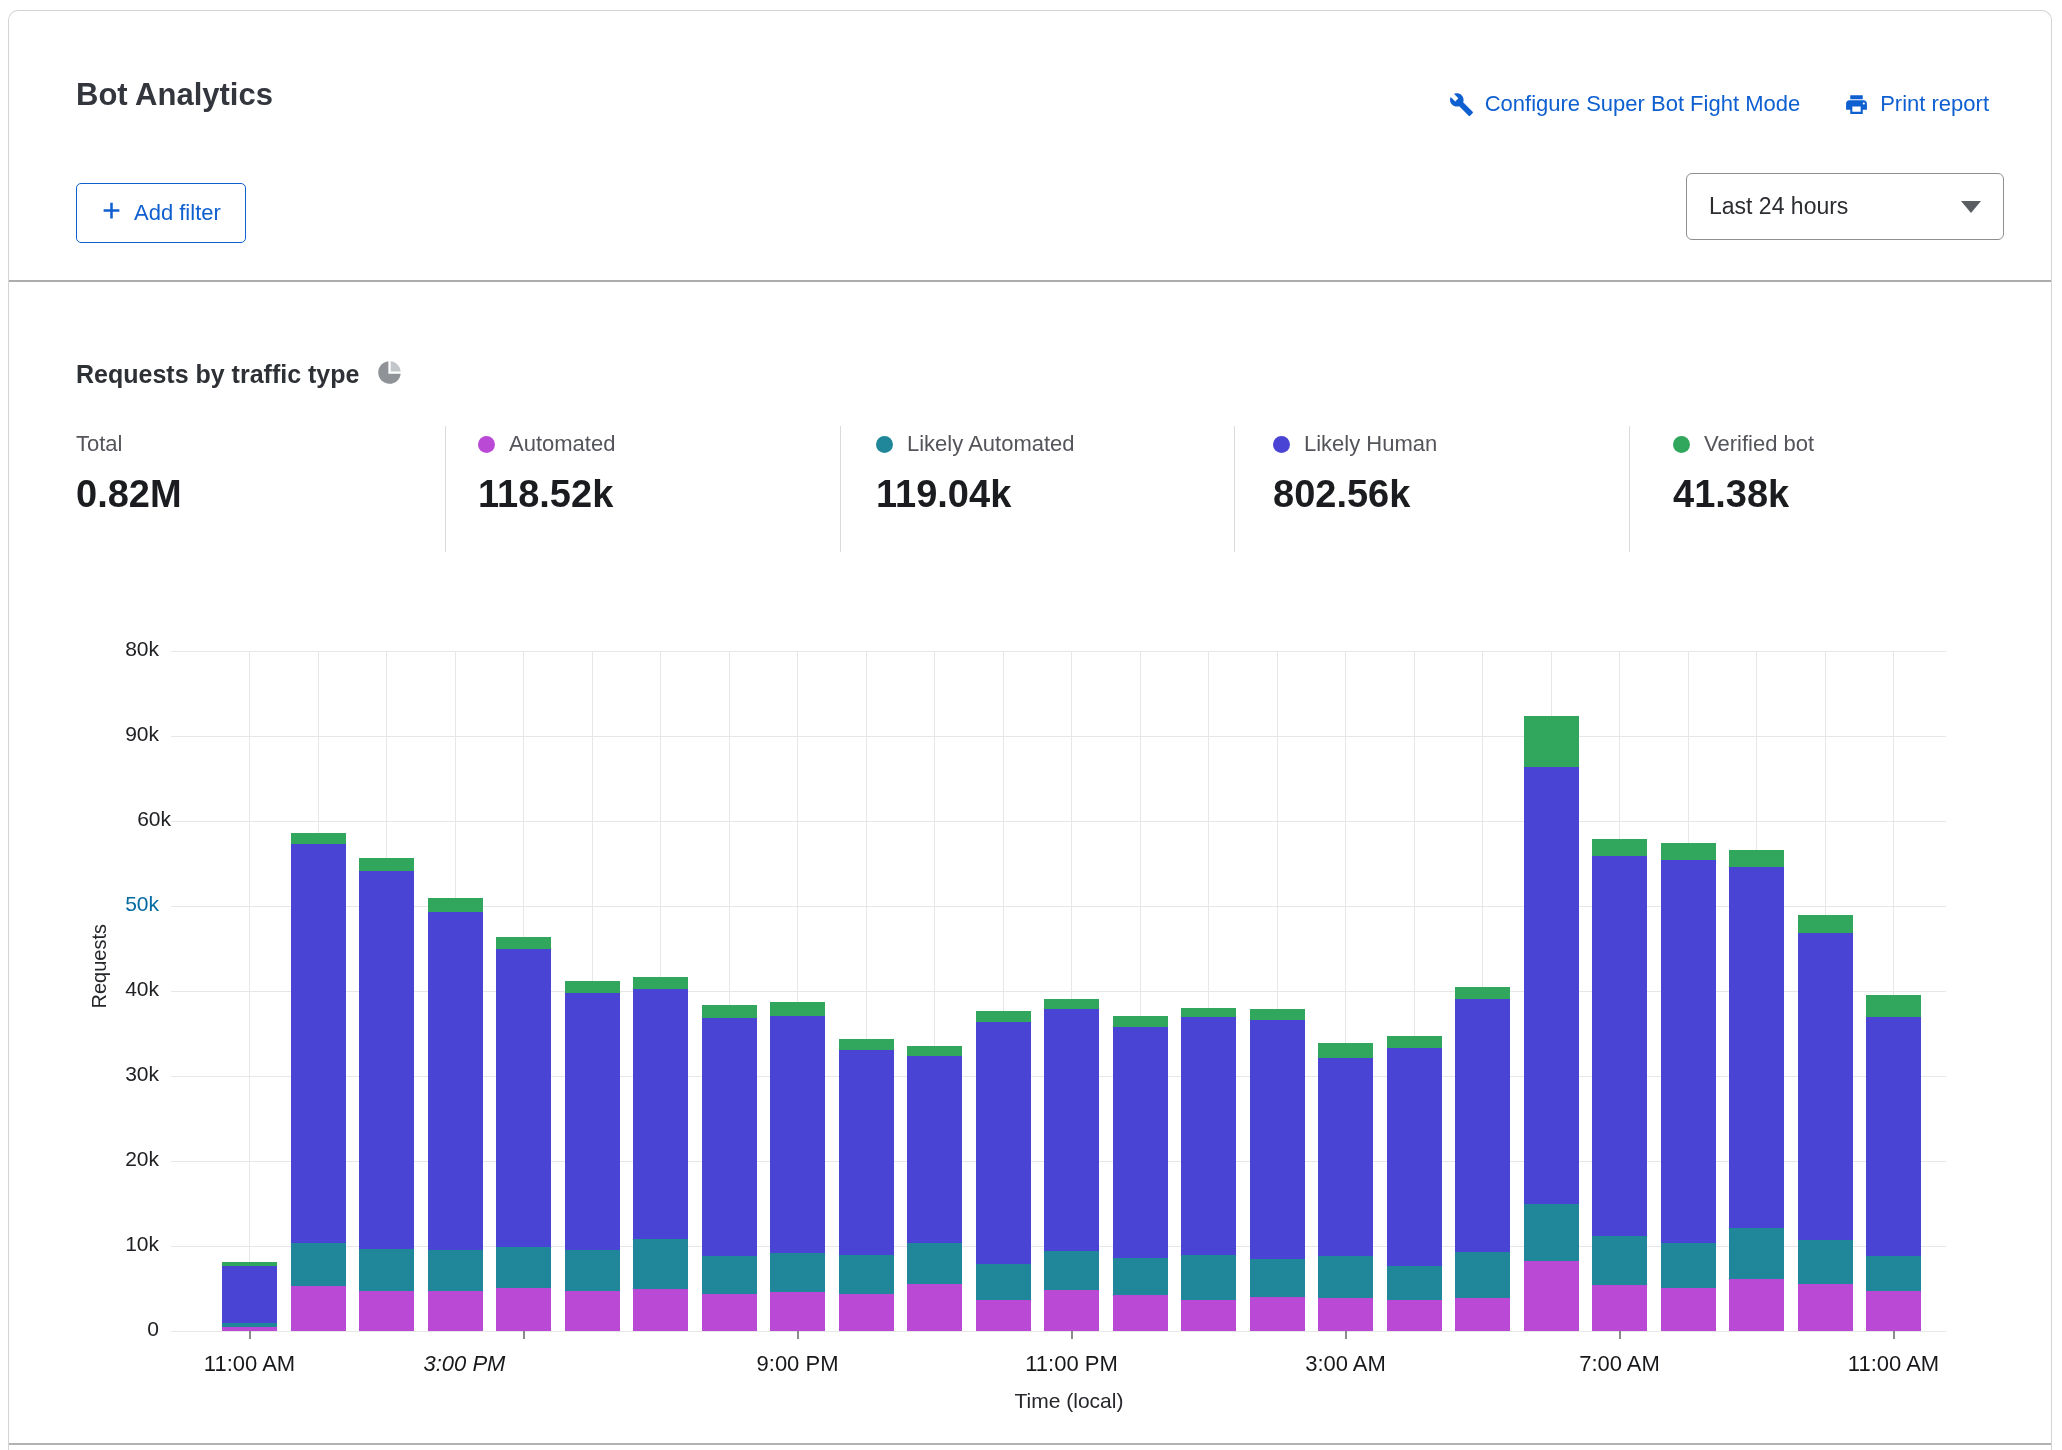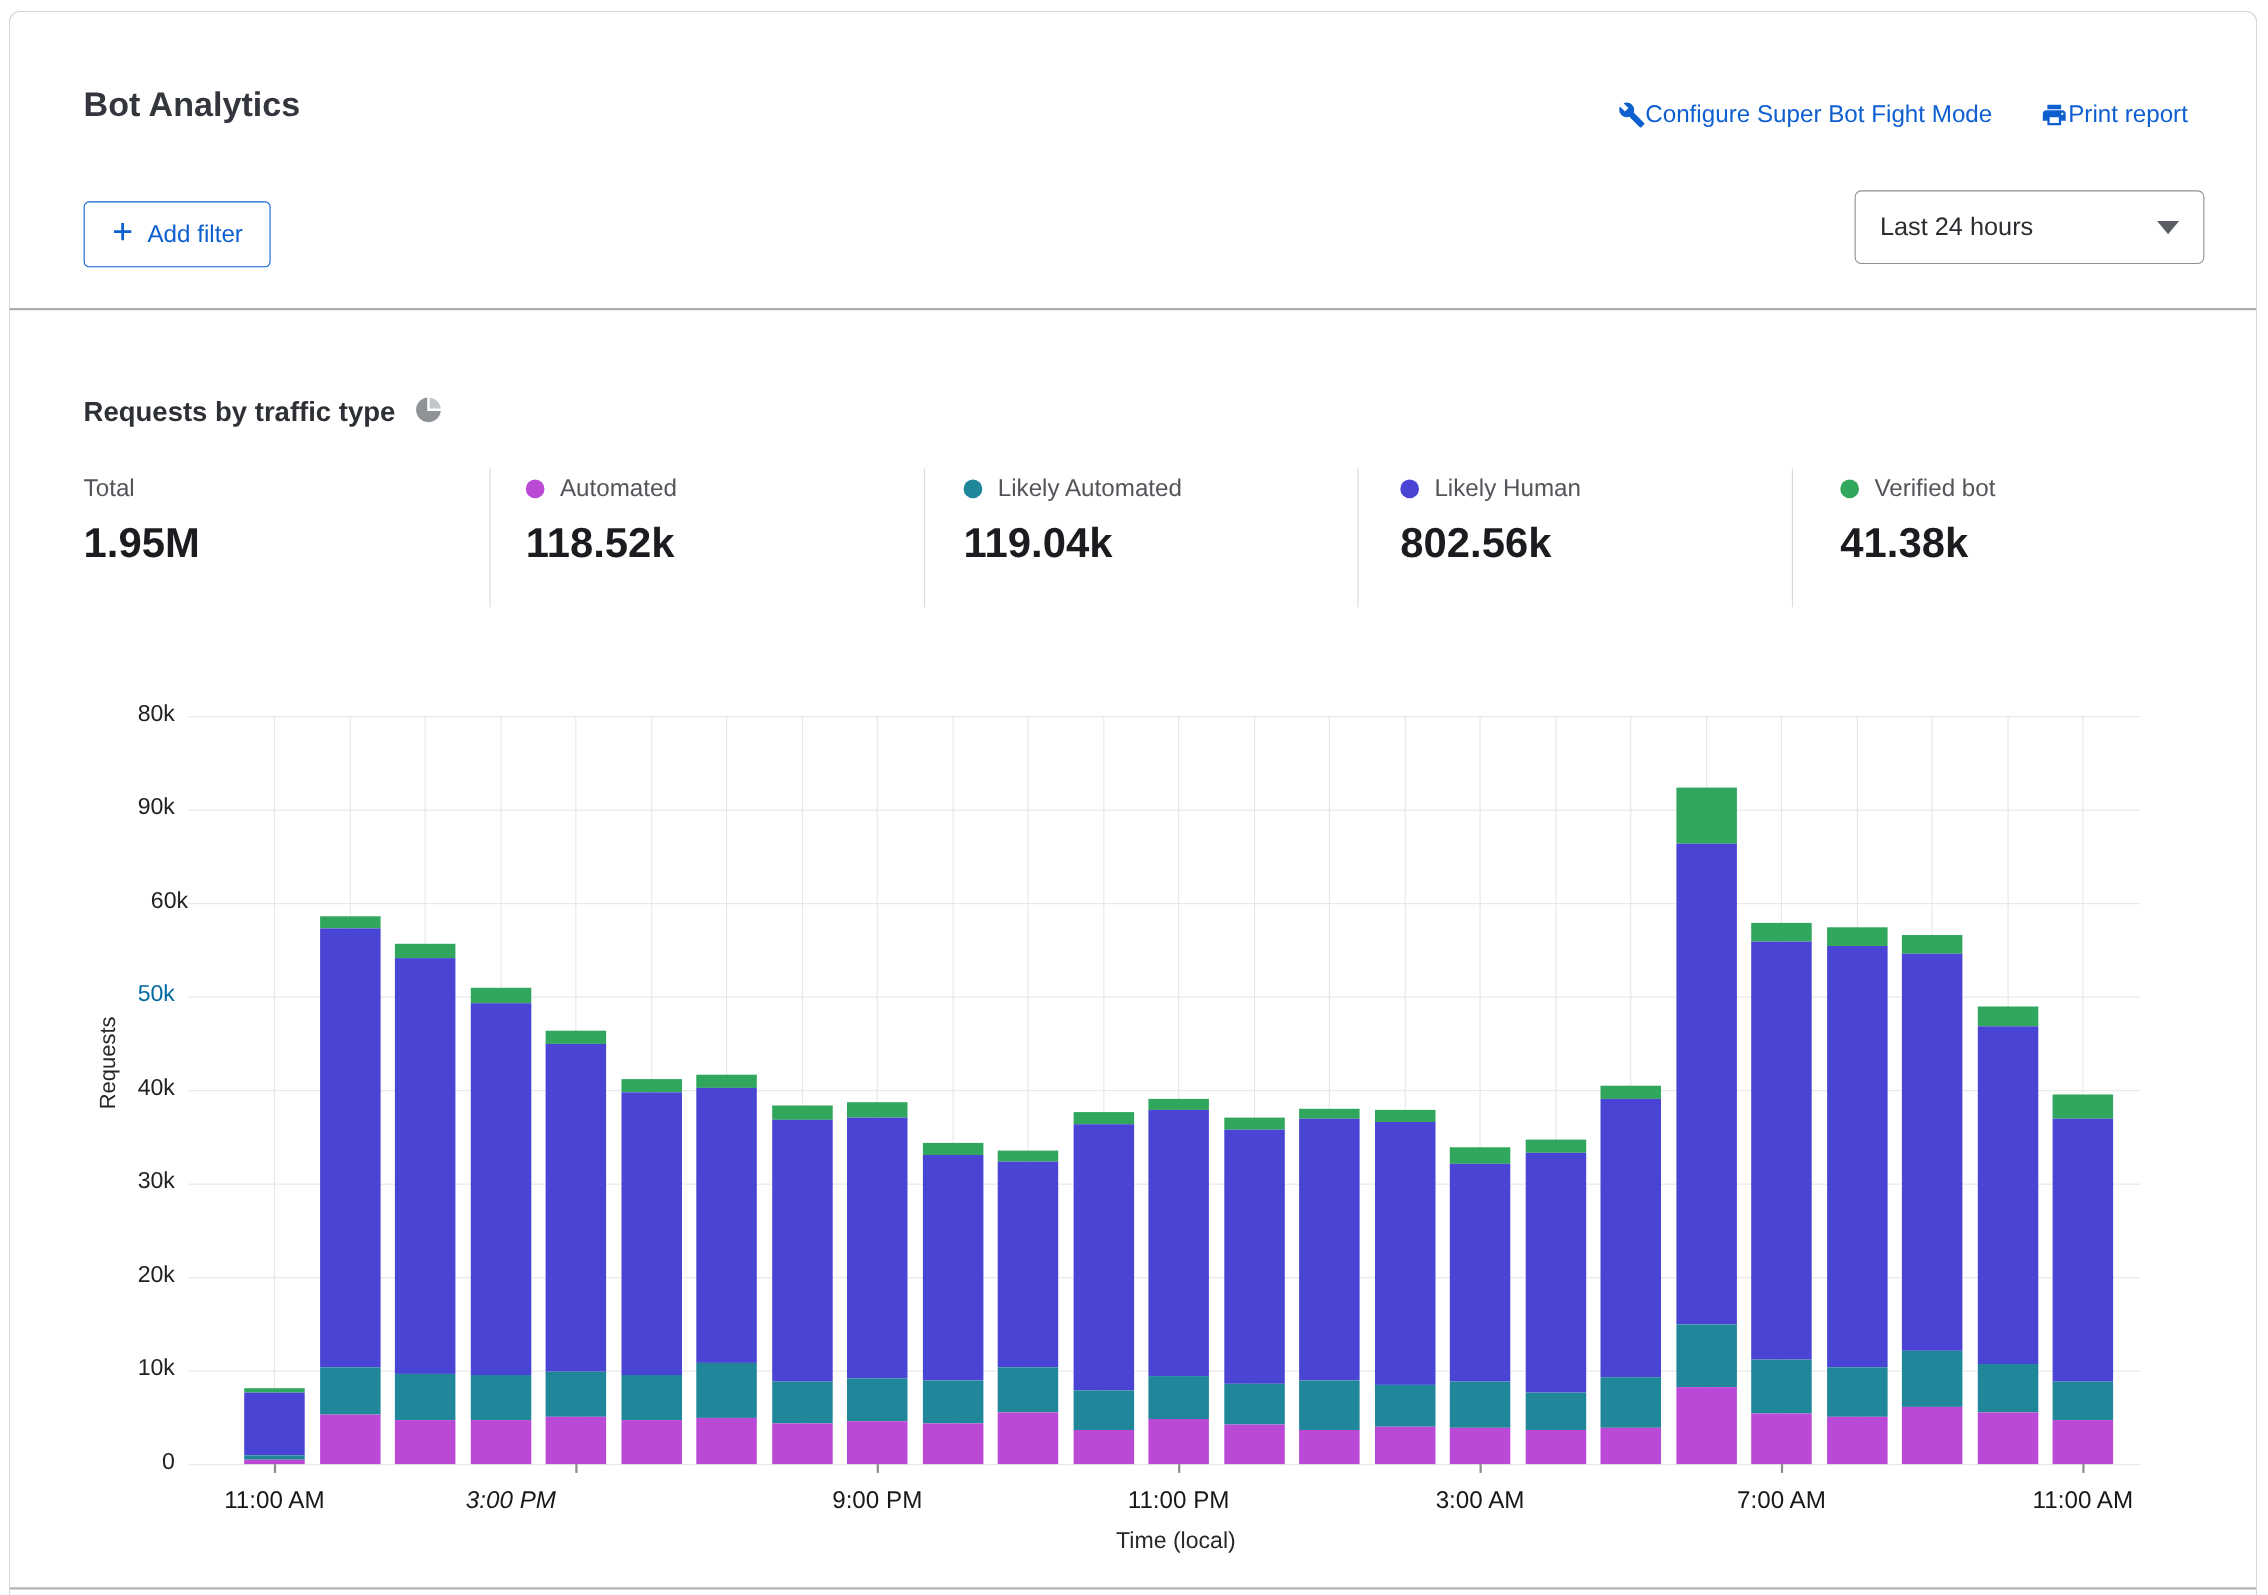--- a/index.html
+++ b/index.html
@@ -4,21 +4,21 @@
 <style>
   * { box-sizing: border-box; margin: 0; padding: 0; }
   html, body { width: 2062px; height: 1450px; background: #ffffff; overflow: hidden;
     font-family: "Liberation Sans", sans-serif; }
   .card { position: absolute; left: 8px; top: 10px; width: 2044px; height: 1440px;
     background: #fff; border: 1px solid #d4d4d4; border-bottom: none;
     border-radius: 10px 10px 0 0; }
   .abs { position: absolute; }
   .page-title { left: 67px; top: 66px; font-size: 31px; font-weight: 700; color: #33363c; }
   .header-links { top: 80px; right: 62px; display: flex; gap: 44px; align-items: center; }
-  .hlink { display: flex; align-items: center; font-size: 22px; color: #0e5fd0;
+  .hlink { display: flex; align-items: center; gap: 11px; font-size: 22px; color: #0e5fd0;
     cursor: pointer; }
   .hlink svg { display: block; }
   .add-filter-btn { left: 67px; top: 172px; height: 60px; padding: 0 24px;
     border: 1px solid #0e5fd0; border-radius: 5px; background: #fff; color: #0e5fd0;
     display: flex; align-items: center; gap: 12px; font-size: 22px; cursor: pointer;
     font-family: "Liberation Sans", sans-serif; }
   .time-select { left: 1677px; top: 162px; width: 318px; height: 67px;
     border: 1px solid #8f8f8f; border-radius: 6px; background: #fff;
     display: flex; align-items: center; justify-content: space-between;
     padding: 0 22px; font-size: 23px; color: #2b2d31; cursor: pointer; }
@@ -87,21 +87,21 @@
         <path d="M11 2.05C5.95 2.55 2 6.81 2 12c0 5.52 4.48 10 10 10 5.19 0 9.45-3.95 9.95-9H11V2.05z" fill="#8f9297"></path>
         <path d="M13 2.05V11h8.95C21.48 6.28 17.72 2.52 13 2.05z" fill="#c3c6ca"></path>
       </svg>
     </span>
   </div>
 
   <div class="abs stat" style="left:67px">
     <div class="label-row">
         <span>Total</span>
       </div>
-    <div class="value">1.95M</div>
+    <div class="value">0.82M</div>
   </div>
   <div class="abs stat-divider" style="left:436px"></div>
   <div class="abs stat" style="left:469px">
     <div class="label-row">
       <span class="dot" style="background-color: rgb(186, 73, 214);"></span>
       <span>Automated</span>
     </div>
     <div class="value">118.52k</div>
   </div>
   <div class="abs stat-divider" style="left:831px"></div>

